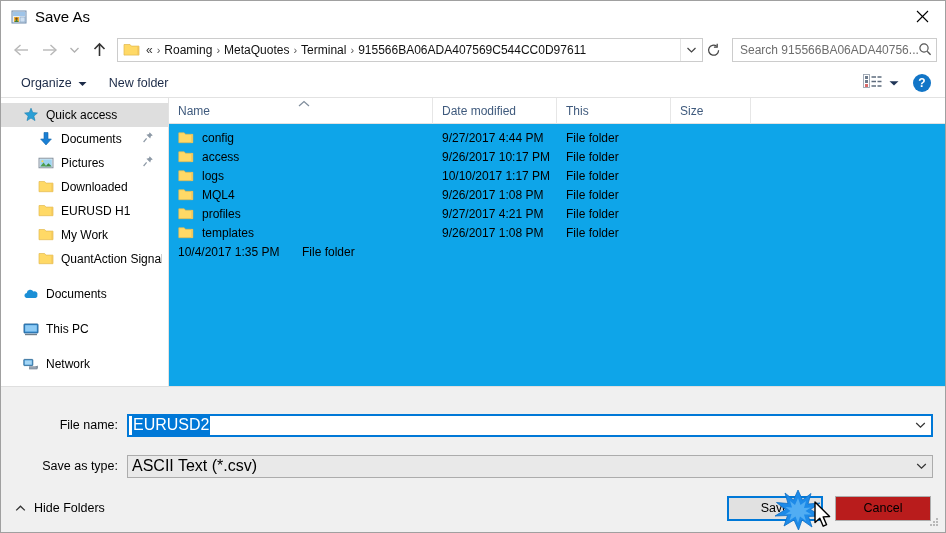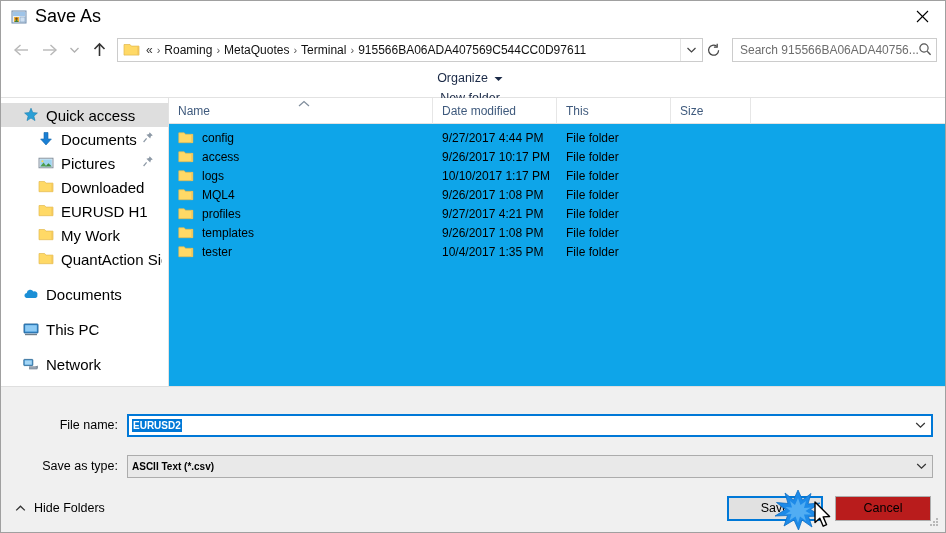--- a/index.html
+++ b/index.html
@@ -23,21 +23,21 @@
 
   
   .titlebar {
     height:31px; min-height:31px;
     background:#ffffff;
     display:flex; align-items:center;
     padding-left:10px;
     position:relative;
   }
   .title-icon { width:16px; height:16px; margin-right:8px; flex:none; position:relative; }
-  .title-text { font-size:18px; color:#000; }
+  .title-text { font-size:15px; color:#000; }
   .close-btn {
     position:absolute; right:0; top:0;
     width:46px; height:31px;
     display:flex; align-items:center; justify-content:center;
     cursor:default;
   }
   .close-btn svg { display:block; }
 
   
   .navbar {
@@ -87,21 +87,20 @@
   }
   .search-ph { flex:1; font-size:12px; color:#6d6d6d; white-space:nowrap; overflow:hidden; }
 
   
   .toolbar {
     height:30px; min-height:30px;
     background:#ffffff;
     border-bottom:1px solid #e2e2e2;
     display:flex; align-items:center;
     padding:0 10px 0 14px;
-    flex-direction:column;
   }
   .tb-item {
     font-size:12.5px; color:#1b2a47;
     display:flex; align-items:center;
     padding:3px 6px; margin-right:10px;
     white-space:nowrap;
   }
   .tb-caret { margin-left:6px; }
   .tb-spacer { flex:1; }
   .tb-right { display:flex; align-items:center; gap:10px; padding-right:4px;}
@@ -123,21 +122,21 @@
   }
   .nav-row {
     height:24px;
     display:flex; align-items:center;
     padding-right:6px;
     white-space:nowrap;
     position:relative;
   }
   .nav-row.selected { background:#dedede; }
   .nav-ico { width:16px; height:16px; flex:none; margin-right:7px; position:relative; }
-  .nav-label { font-size:15px; color:#000; overflow:hidden; }
+  .nav-label { font-size:12px; color:#000; overflow:hidden; }
   .nav-pin { position:absolute; right:14px; top:4px; width:12px; height:14px; }
   .indent-0 { padding-left:22px; }
   .indent-1 { padding-left:37px; }
   .nav-gap { height:11px; }
 
   
   .filepane { flex:1 1 auto; display:flex; flex-direction:column; min-width:0; background:#0ea5e9;justify-content:space-between;}
   .colhead {
     height:26px; min-height:26px;
     display:flex; align-items:center;
@@ -183,21 +182,21 @@
   .combo {
     flex:1 1 auto; height:23px;
     border:1px solid #7a7a7a;
     background:#ffffff;
     display:flex; align-items:center;
     padding-left:4px;
     position:relative;
   }
   .combo.focused { border:2px solid #0078d7; padding-left:3px; }
   .combo.grey { background:#e9e9e9; border:1px solid #acacac; }
-  .combo-val { font-size:10px; color:#000; flex:1 1 auto; overflow:hidden; white-space:nowrap;font-weight:bold;}
+  .combo-val { font-size:16px; color:#000; flex:1 1 auto; overflow:hidden; white-space:nowrap;}
   .combo-val.sel { background:#0078d7; color:#ffffff; padding:1px 1px 1px 1px; display:inline-block; flex:none;}
   .combo-arrow { width:22px; display:flex; align-items:center; justify-content:center; flex:none;}
 
   
   .footer {
     height:48px; min-height:48px;
     background:#f0f0f0;
     display:flex; align-items:center;
     padding:0 14px 0 14px;
     position:relative;
@@ -579,29 +578,20 @@
               </svg>
             </span>
             <span>templates</span>
           </span>
           <span class="fcell fc-date">9/26/2017 1:08 PM</span>
           <span class="fcell fc-type">File folder</span>
           <span class="fcell fc-size"></span>
         </div>
 
         <div class="frow">
-          <span class="fcell fc-name">
-            <span class="folder-ico">
-              <svg width="16" height="14" viewBox="0 0 16 14">
-                <path d="M0.8 1.8 h5.4 l1.3 1.5 H14.8 v8.4 H0.8 z" fill="#ffd966" stroke="#e2ba52" stroke-width="0.7"></path>
-                <path d="M13.2 3.3 v8.4 h1.6 v-8.4 z" fill="#f2c75c"></path>
-              </svg>
-            </span>
-            <span>tester</span>
-          </span>
           <span class="fcell fc-date">10/4/2017 1:35 PM</span>
           <span class="fcell fc-type">File folder</span>
           <span class="fcell fc-size"></span>
         </div>
 
       </div>
     </div>
   </div>
 
   <div class="formarea">

